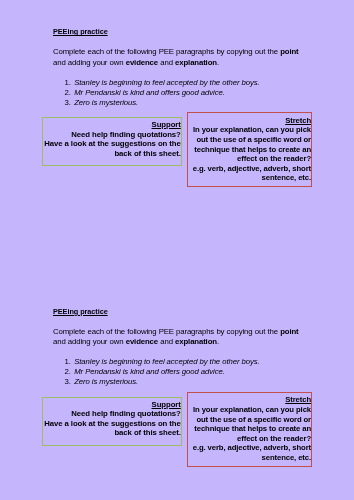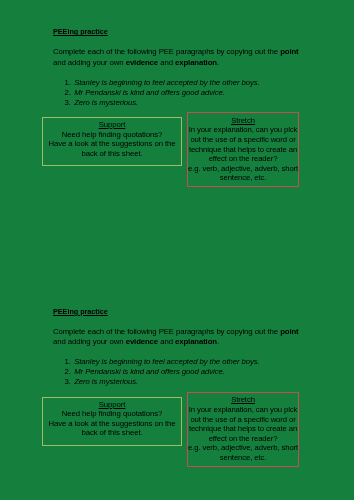--- a/index.html
+++ b/index.html
@@ -1,41 +1,41 @@
 <!DOCTYPE html>
 <html><head>
 <meta charset="utf-8">
 <title>PEEing practice worksheet</title>
 <style>
   html,body{margin:0;padding:0;}
   body{width:354px;height:500px;background:#ffffff;overflow:hidden;
        font-family:"Liberation Sans",sans-serif;color:#000000;}
-  .page{position:relative;width:354px;height:500px;background:#15803d;}
+  .page{position:relative;width:354px;height:500px;background:#c4b5fd;}
 
   .section{position:absolute;left:0;width:354px;height:250px;}
   .section-1{top:0px;}
   .section-2{top:279.6px;}
 
   .title{position:absolute;left:53px;top:27.4px;font-weight:bold;font-size:7.3px;letter-spacing:-0.06px;
          text-decoration:underline;text-underline-offset:0.6px;white-space:nowrap;}
 
   .para{position:absolute;left:53px;top:47.4px;font-size:7.8px;letter-spacing:-0.142px;word-spacing:0.25px;line-height:10.2px;
         white-space:nowrap;}
   .para b{font-weight:bold;}
 
   .listwrap{position:absolute;left:53px;top:77.8px;font-size:7.75px;letter-spacing:-0.082px;line-height:9.9px;}
   .li{position:relative;white-space:nowrap;}
   .li .num{position:absolute;left:11.5px;width:10px;text-align:left;}
   .li .txt{display:inline-block;margin-left:21.2px;font-style:italic;}
 
-  .box{position:absolute;box-sizing:border-box;text-align:center;
-       font-family:"Liberation Sans",sans-serif;font-size:7.78px;letter-spacing:-0.075px;}
+  .box{position:absolute;box-sizing:border-box;text-align:right;
+       font-family:"Liberation Sans",sans-serif;font-size:7.78px;letter-spacing:-0.075px;font-weight:bold;}
   .support{left:42.2px;top:117.2px;width:139.6px;height:49.3px;
            padding-top:1.8px;line-height:9.62px;border:1px solid #9FBE63;}
-  .stretch{left:187px;top:112.2px;width:112px;height:75.2px;font-size:7.72px;letter-spacing:-0.115px;
+  .stretch{left:187px;top:112.2px;width:125px;height:75.2px;font-size:7.72px;letter-spacing:-0.115px;
            padding-top:2.6px;line-height:9.6px;border:1px solid #C0504D;}
   .boxline{white-space:nowrap;}
   .boxtitle{text-decoration:underline;}
 </style>
 </head>
 <body style="background: rgb(255, 255, 255); color: rgb(0, 0, 0);">
 
 <div class="page">
 
   <div class="section section-1">

